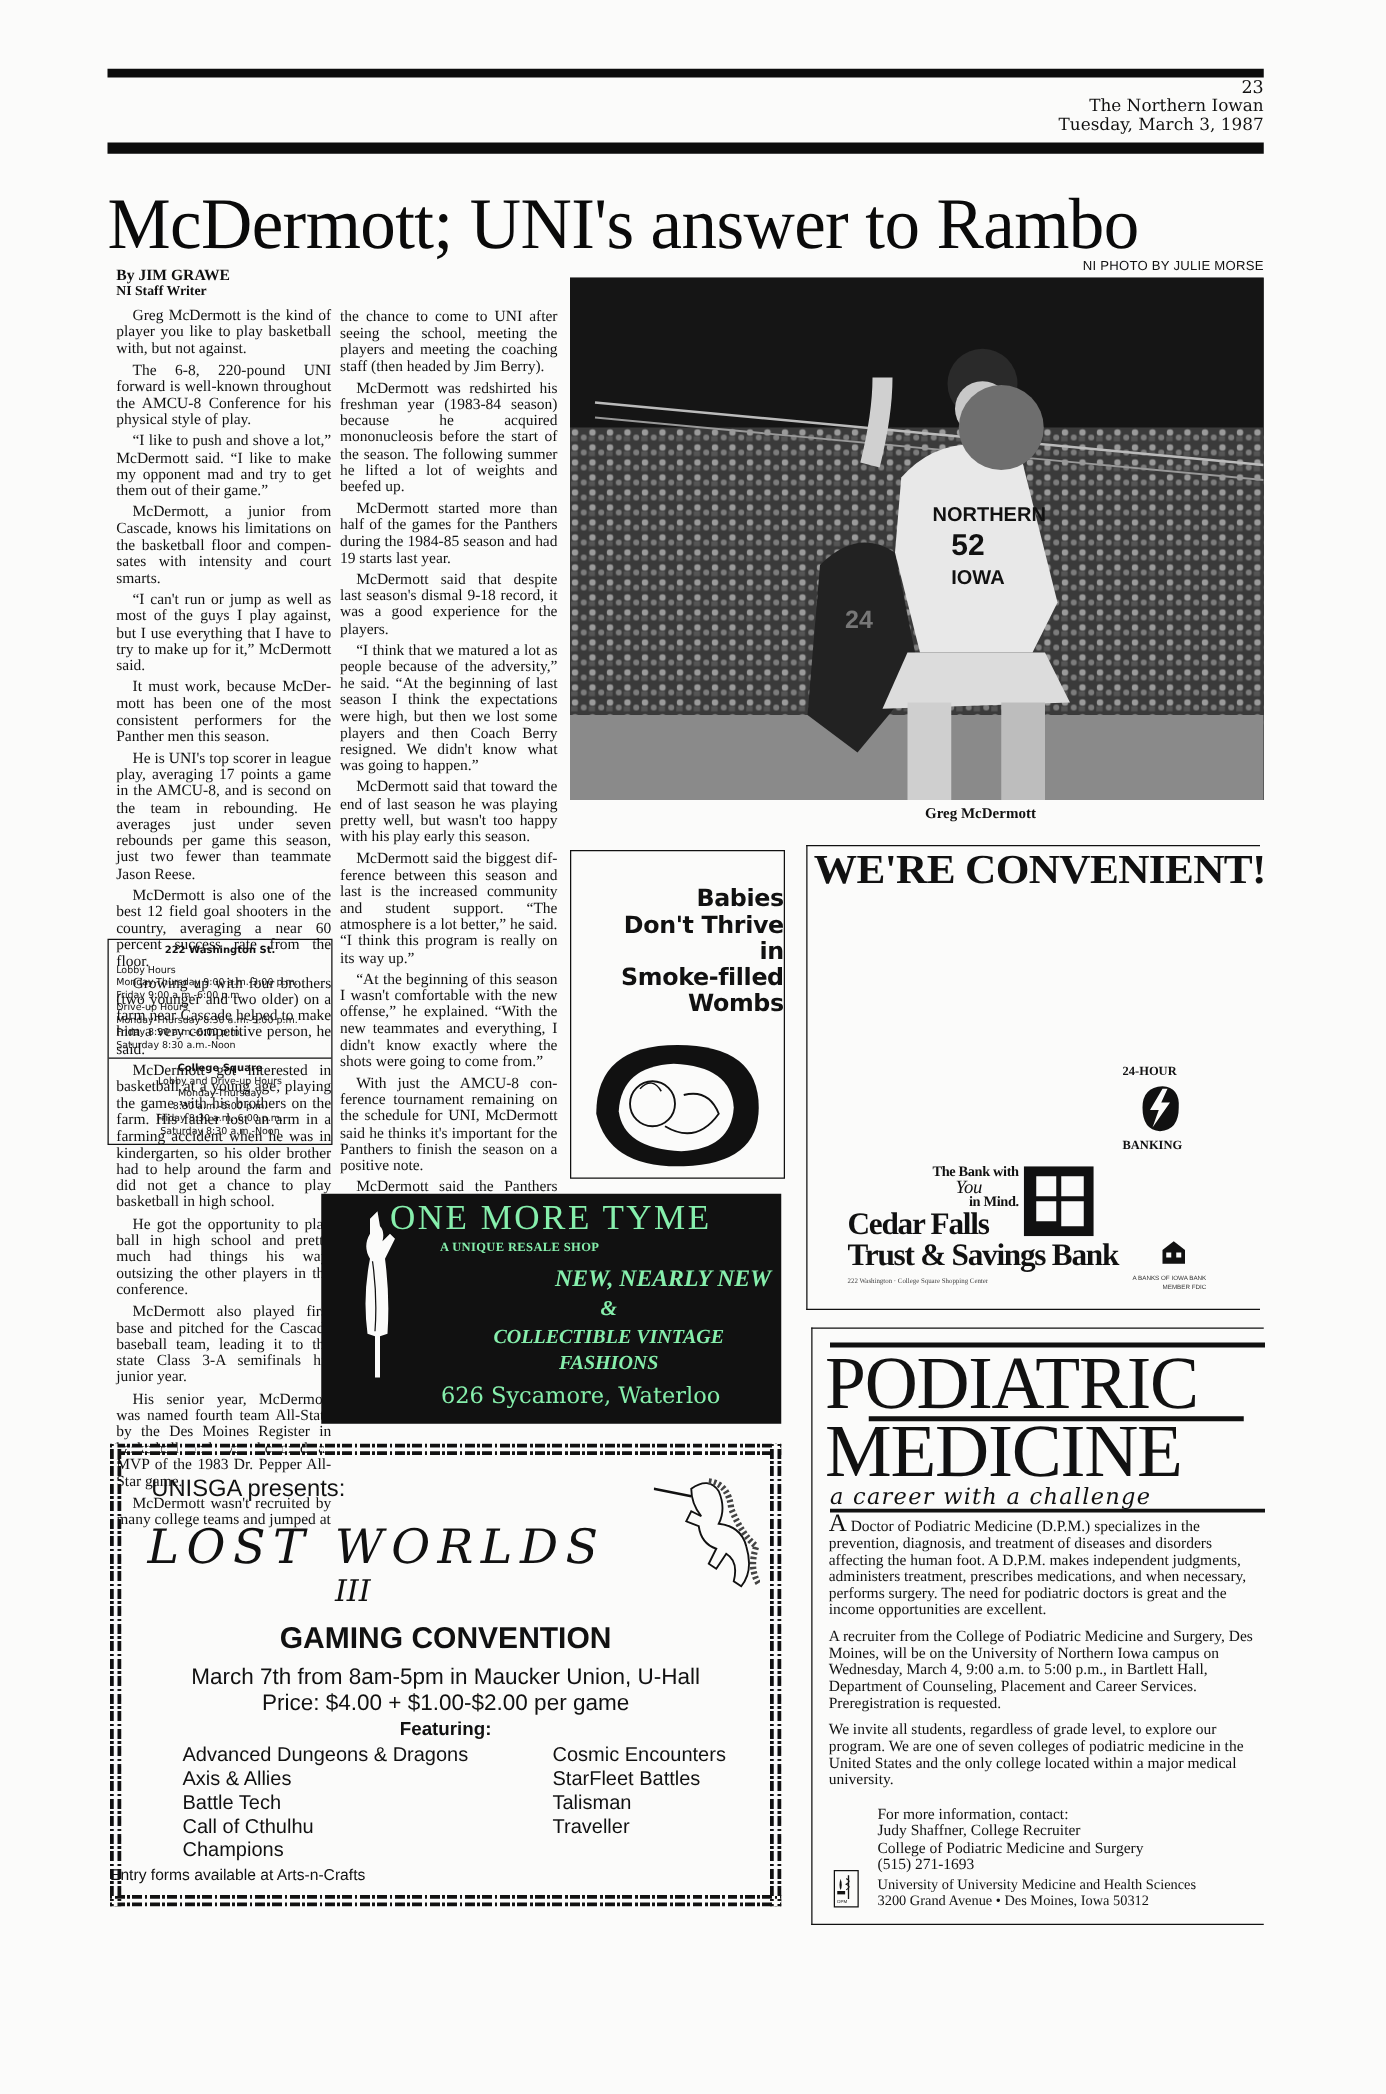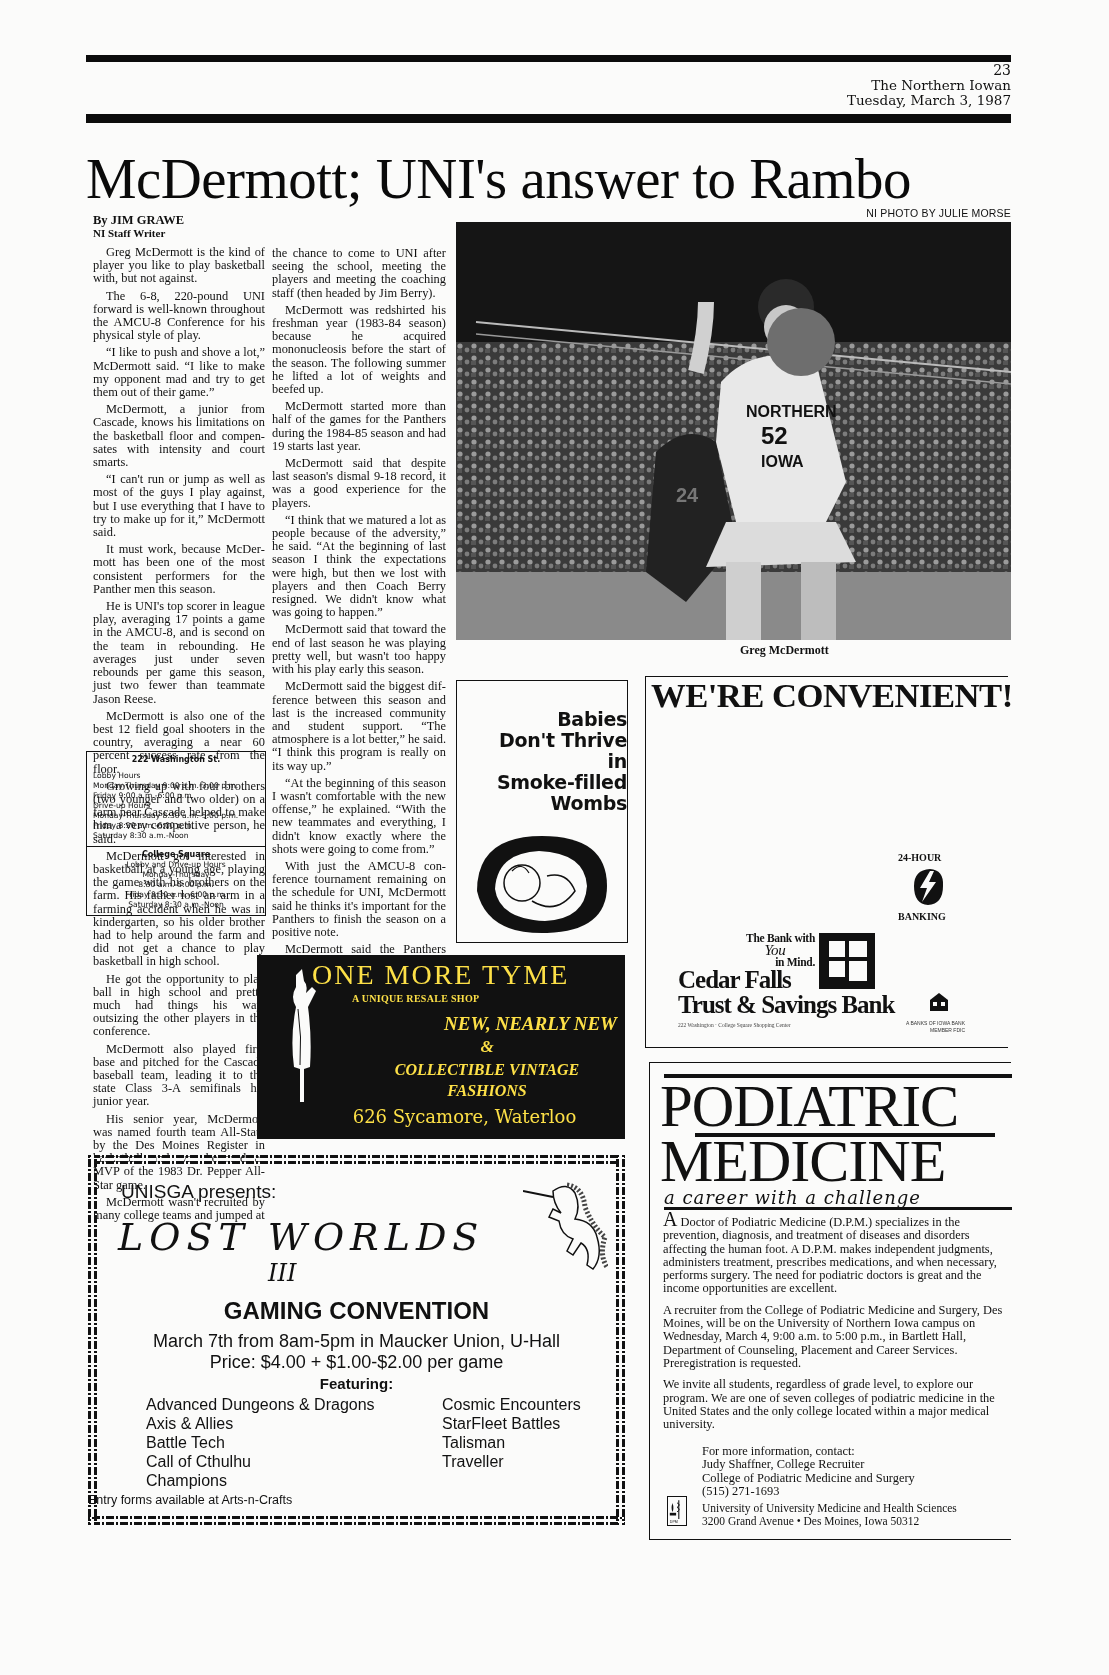--- a/index.html
+++ b/index.html
@@ -49,21 +49,21 @@
   .bank-logo .tagline { position: absolute; left: 60px; top: 2px; font-family: "Liberation Serif", serif; font-weight: bold; font-size: 11.5px; line-height: 12px; text-align: right; width: 80px; letter-spacing: -0.3px; }
   .bank-logo .tagline .you { font-style: italic; font-weight: normal; font-size: 15px; display: block; text-align: center; }
   .bank-logo .name1 { position: absolute; left: 3px; top: 37px; font-family: "Liberation Serif", serif; font-weight: bold; font-size: 25px; line-height: 26px; letter-spacing: -1px; }
   .bank-logo .name2 { position: absolute; left: 3px; top: 62px; font-family: "Liberation Serif", serif; font-weight: bold; font-size: 25px; line-height: 26px; letter-spacing: -1px; white-space: nowrap; }
   .bank-logo .addr { position: absolute; left: 3px; top: 92px; font-family: "Liberation Serif", serif; font-size: 5.5px; color: #444; }
   .bank-logo .member { position: absolute; right: 0; top: 90px; font-family: "Liberation Sans", sans-serif; font-size: 5px; text-align: right; line-height: 7px; color: #333; }
   .bank-logo .mark { position: absolute; left: 144px; top: 3px; }
   .bank-logo .house { position: absolute; left: 254px; top: 62px; }
 
   
-  .ad-tyme { position: absolute; left: 257px; top: 955px; width: 368px; height: 184px; background: #111; color: #fde047; }
+  .ad-tyme { position: absolute; left: 257px; top: 955px; width: 368px; height: 184px; background: #111; color: #86efac; }
   .ad-tyme .name { position: absolute; left: 55px; top: 4px; font-family: "Liberation Serif", serif; font-size: 28px; letter-spacing: 2px; white-space: nowrap; }
   .ad-tyme .sub { position: absolute; left: 95px; top: 38px; font-family: "Liberation Serif", serif; font-weight: bold; font-size: 10px; letter-spacing: 0.3px; }
   .ad-tyme .l1 { position: absolute; left: 100px; top: 58px; width: 260px; text-align: right; font-family: "Liberation Serif", serif; font-weight: bold; font-style: italic; font-size: 19px; line-height: 22px; }
   .ad-tyme .l2 { position: absolute; left: 100px; top: 82px; width: 260px; text-align: center; font-family: "Liberation Serif", serif; font-weight: bold; font-style: italic; font-size: 17px; }
   .ad-tyme .l3 { position: absolute; left: 100px; top: 104px; width: 260px; text-align: center; font-family: "Liberation Serif", serif; font-weight: bold; font-style: italic; font-size: 16px; line-height: 21px; }
   .ad-tyme .addr { position: absolute; left: 55px; top: 151px; width: 305px; text-align: center; font-family: "DejaVu Serif", serif; font-size: 18px; }
   .ad-tyme svg { position: absolute; left: 25px; top: 12px; }
 
   
   .ad-gaming { position: absolute; left: 88px; top: 1155px; width: 537px; height: 370px; }
@@ -132,21 +132,21 @@
   <p>McDermott also played first base and pitched for the Cascade baseball team, leading it to the state Class 3-A semifinals his junior year.</p>
   <p>His senior year, McDermott was named fourth team All-State by the Des Moines Register in basketball and was honored as MVP of the 1983 Dr. Pepper All-Star game.</p>
   <p>McDermott wasn't recruited by many college teams and jumped at</p>
 </div>
 
 <div class="col col2">
   <p style="text-indent:0">the chance to come to UNI after seeing the school, meeting the players and meeting the coaching staff (then headed by Jim Berry).</p>
   <p>McDermott was redshirted his freshman year (1983-84 season) because he acquired mononucleosis before the start of the season. The following summer he lifted a lot of weights and beefed up.</p>
   <p>McDermott started more than half of the games for the Panthers during the 1984-85 season and had 19 starts last year.</p>
   <p>McDermott said that despite last season's dismal 9-18 record, it was a good experience for the players.</p>
-  <p>“I think that we matured a lot as people because of the adversity,” he said. “At the beginning of last season I think the expectations were high, but then we lost with players and then Coach Berry resigned. We didn't know what was going to hap­pen.”</p>
+  <p>“I think that we matured a lot as people because of the adversity,” he said. “At the beginning of last season I think the expectations were high, but then we lost some players and then Coach Berry resigned. We didn't know what was going to hap­pen.”</p>
   <p>McDermott said that toward the end of last season he was playing pretty well, but wasn't too happy with his play early this season.</p>
   <p>McDermott said the biggest dif­ference between this season and last is the increased community and stu­dent support. “The atmosphere is a lot better,” he said. “I think this program is really on its way up.”</p>
   <p>“At the beginning of this season I wasn't comfortable with the new offense,” he explained. “With the new teammates and everything, I didn't know exactly where the shots were going to come from.”</p>
   <p>With just the AMCU-8 con­ference tournament remaining on the schedule for UNI, McDermott said he thinks it's important for the Panthers to finish the season on a positive note.</p>
   <p>McDermott said the Panthers have a shot at taking the AMCU-8 title. “We've proven we can play with anybody,” he said.</p>
 </div>
 
 <div class="photo-credit">NI PHOTO BY JULIE MORSE</div>
 <div class="photo">
   <svg width="555" height="418" viewBox="0 0 555 418">

